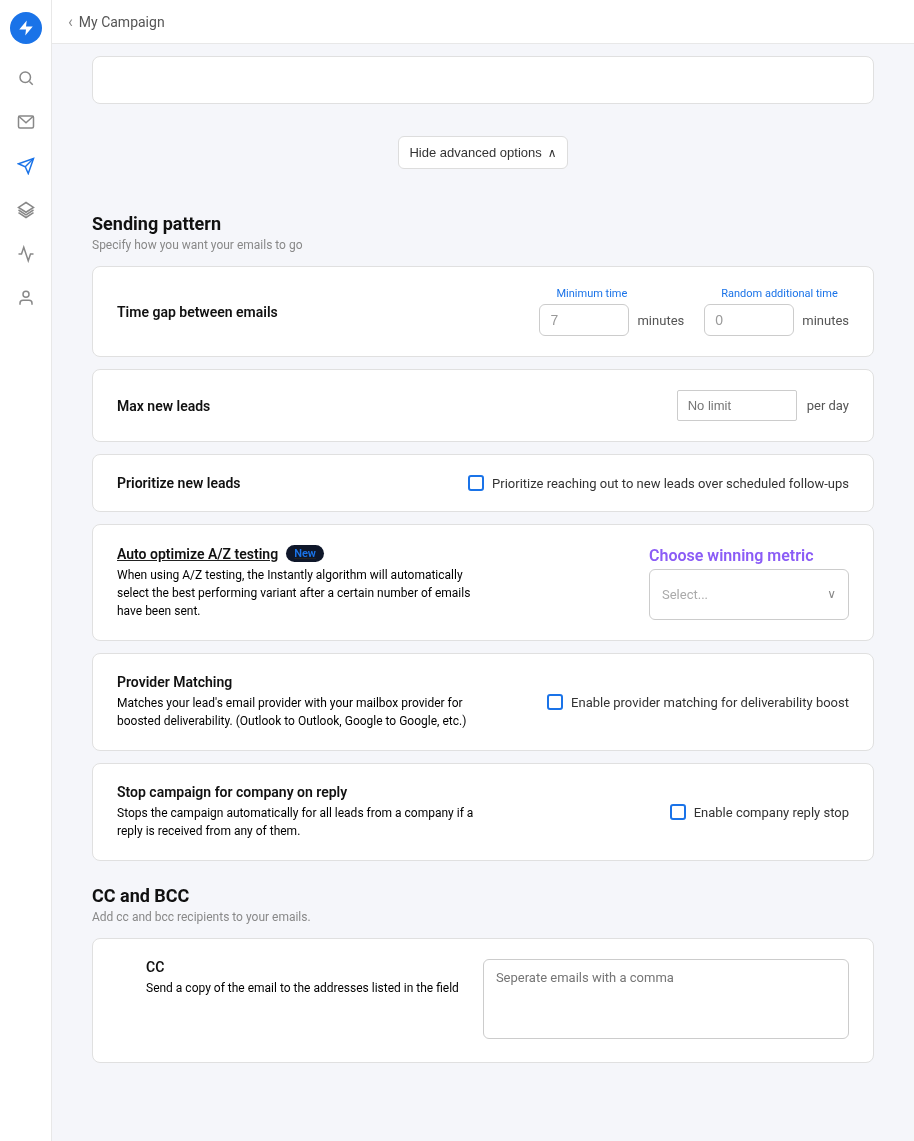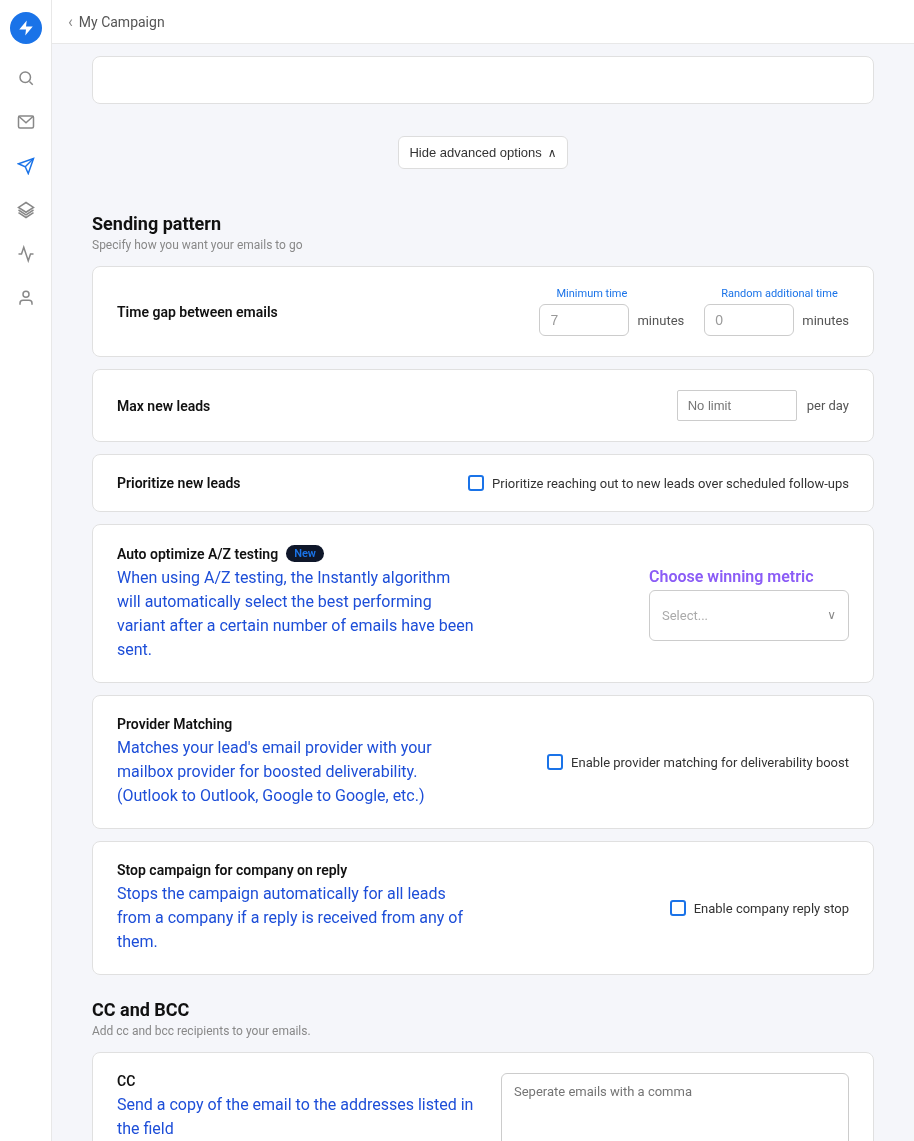--- a/index.html
+++ b/index.html
@@ -146,22 +146,22 @@
       display: flex;
       align-items: center;
       justify-content: space-between;
     }
     .card-label {
       font-weight: 600;
       font-size: 14px;
       color: #111;
     }
     .card-desc {
-      font-size: 16px;
-      color: #1d4ed8;
+      font-size: 12px;
+      color: #000000;
       margin-top: 4px;
       max-width: 360px;
       line-height: 1.5;
     }
 
     
     .time-gap-inputs {
       display: flex;
       align-items: center;
       gap: 20px;
@@ -230,20 +230,21 @@
       font-size: 13px;
       color: #333;
     }
 
     
     .az-header {
       display: flex;
       align-items: center;
       gap: 8px;
       margin-bottom: 4px;
+      text-decoration: underline;
     }
     .new-badge {
       background: #0f172a;
       color: #1a73e8;
       font-size: 11px;
       font-weight: 600;
       padding: 2px 8px;
       border-radius: 12px;
     }
     .az-right {
@@ -284,20 +285,21 @@
       border: 1px solid #e0e0e0;
       border-radius: 8px;
       padding: 20px 24px;
       margin-bottom: 12px;
       display: flex;
       gap: 24px;
       align-items: flex-start;
     }
     .cc-bcc-left {
       min-width: 160px;
+      margin-left: 29px;
     }
     .cc-bcc-right {
       flex: 1;
     }
     .cc-bcc-right textarea {
       width: 100%;
       height: 80px;
       border: 1px solid #ccc;
       border-radius: 6px;
       padding: 10px 12px;

